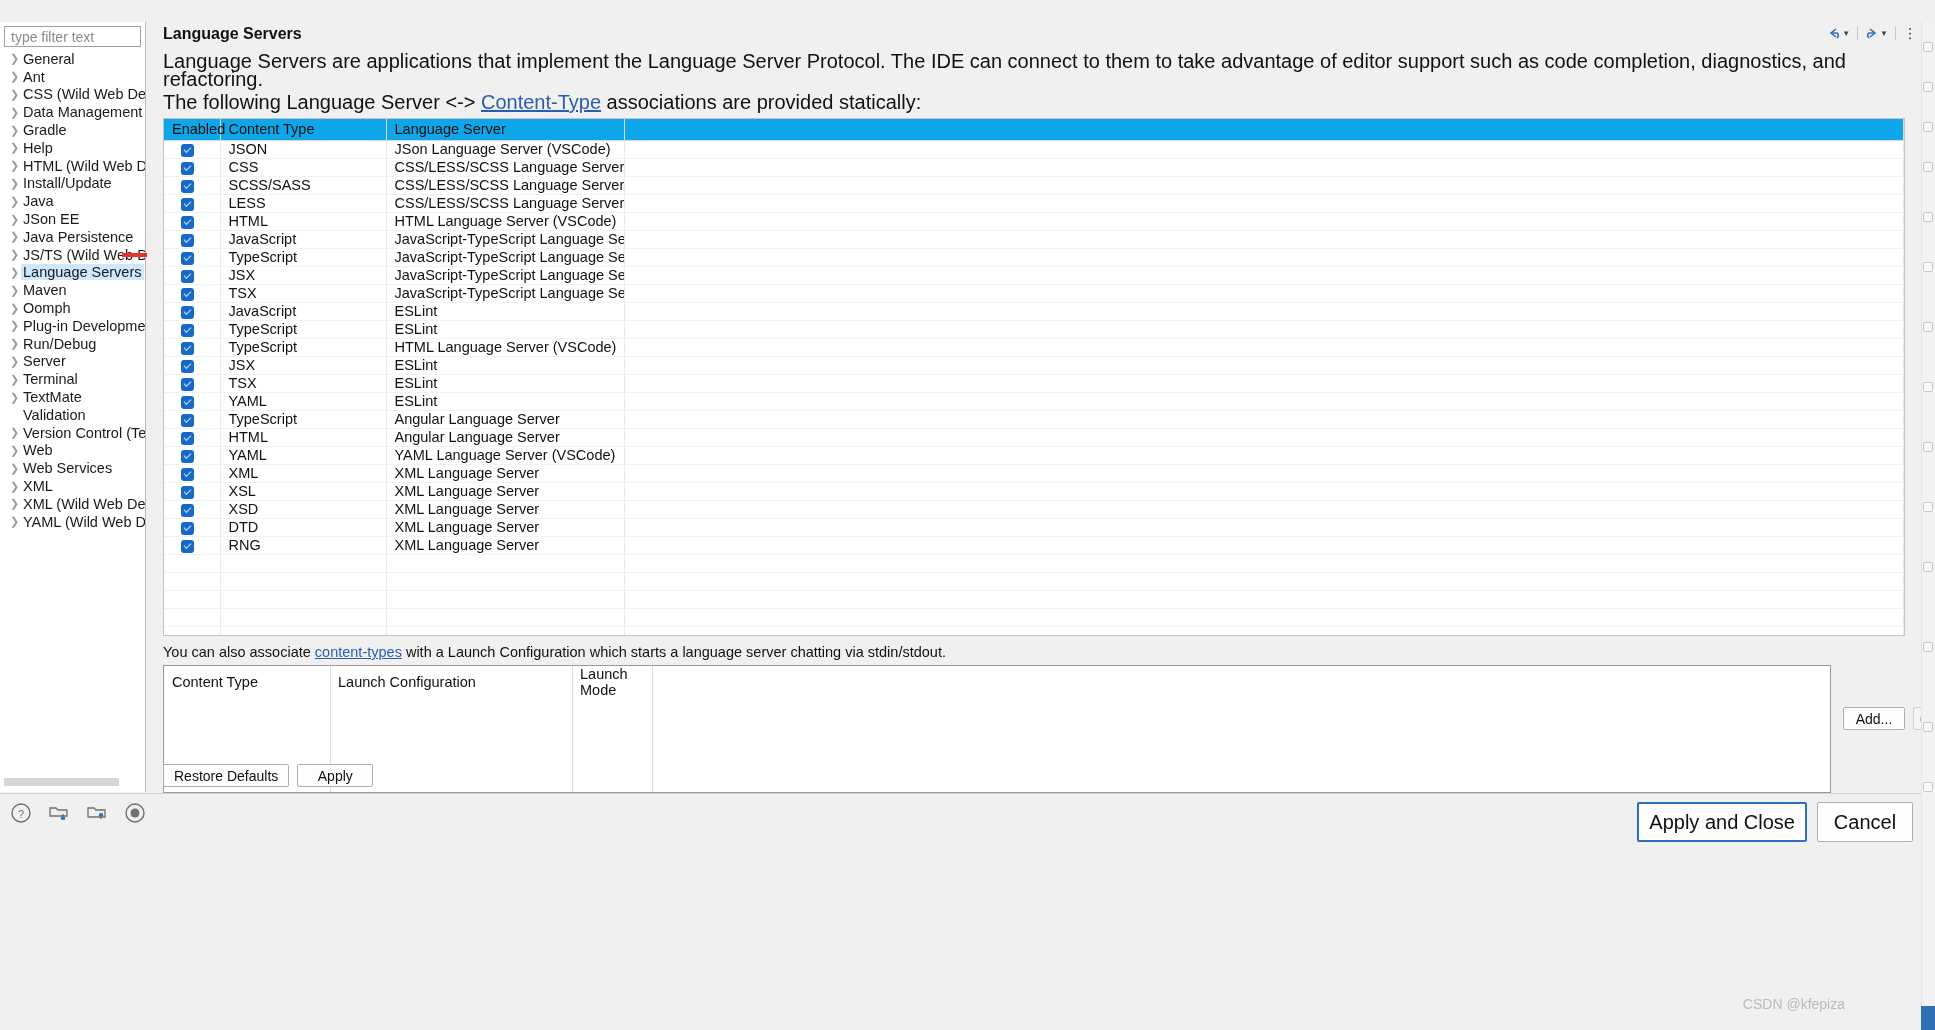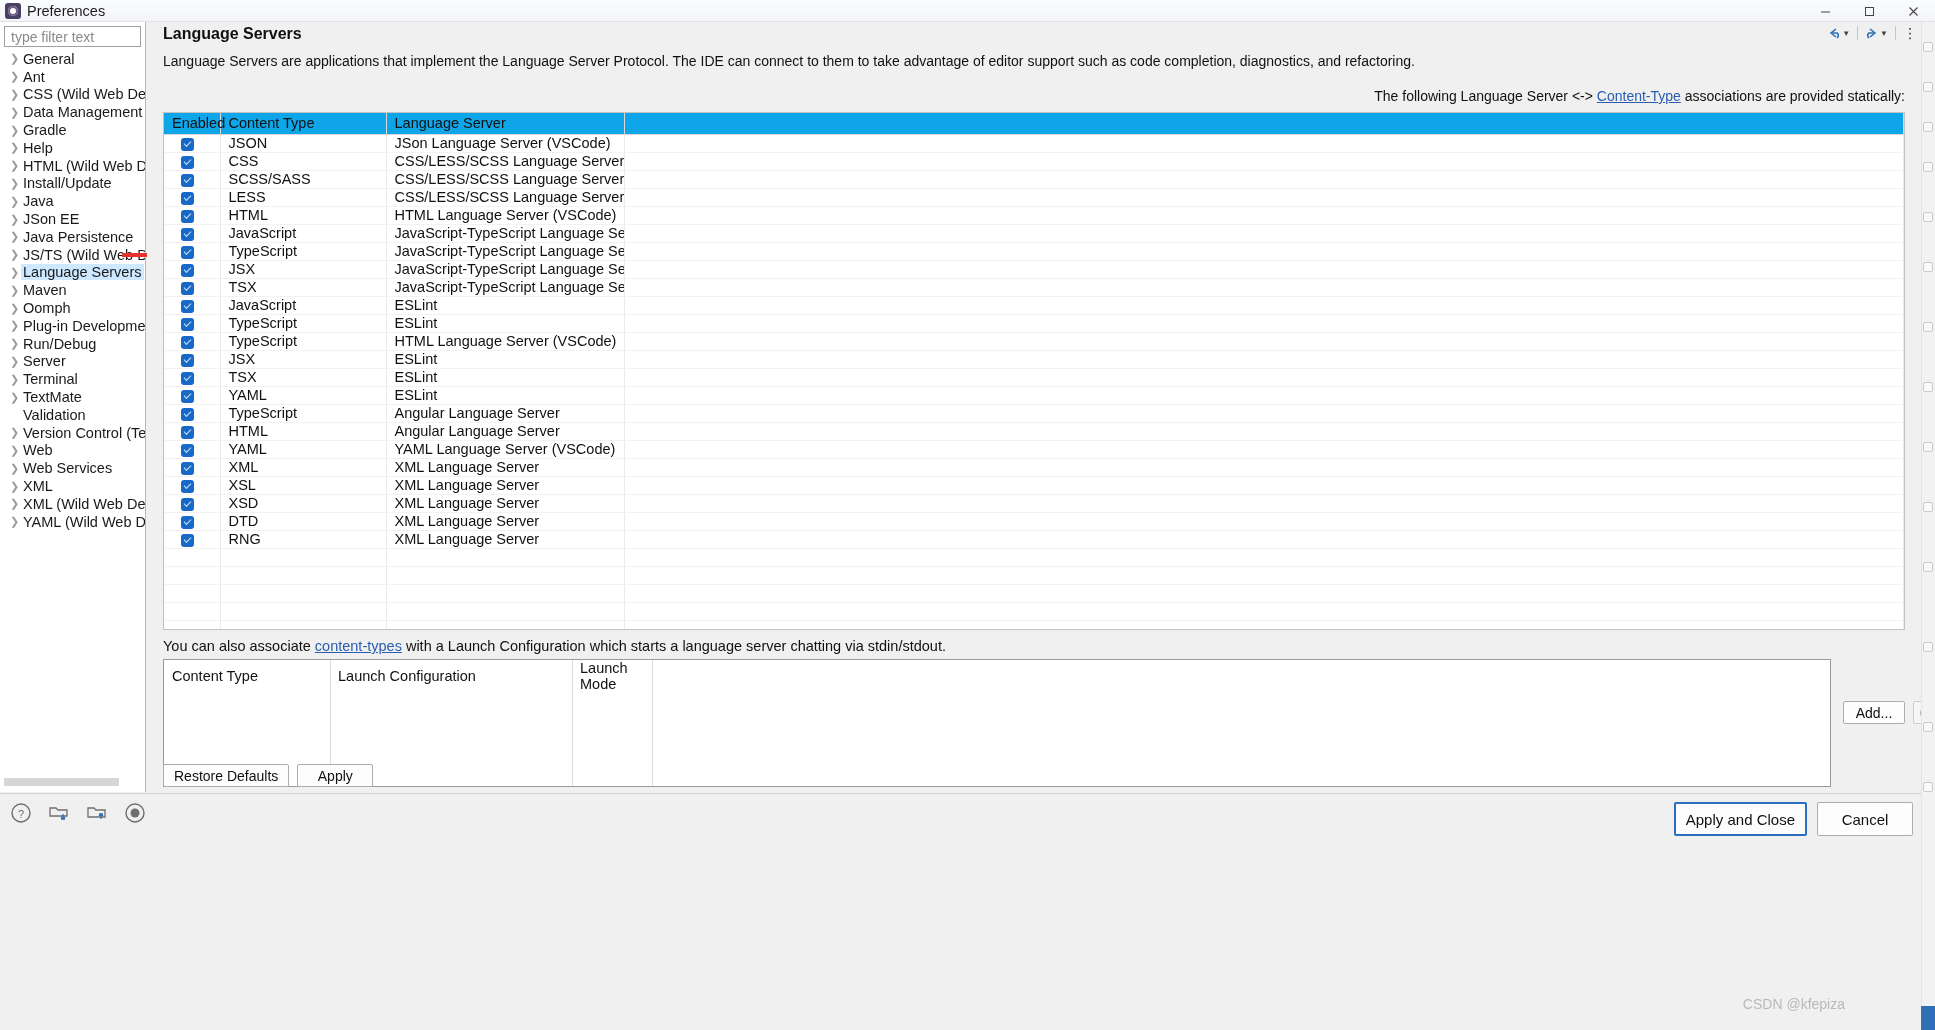--- a/index.html
+++ b/index.html
@@ -128,25 +128,25 @@
     display: flex; align-items: center; gap: 3px;
     color: #3f6fa8;
   }
   .tool-btn { display: flex; align-items: center; gap: 1px; padding: 2px 2px; }
   .caret { font-size: 8px; color: #444; }
   .vdots { color: #333; font-size: 14px; letter-spacing: 0; line-height: 1;}
   .hdr-sep { width: 1px; height: 14px; background: #c6c6c6; margin: 0 2px; }
 
   .desc {
     padding: 6px 16px 0 16px;
-    font-size: 14px;
+    font-size: 20px;
     line-height: 18px;
     color: #111;
   }
-  .desc .line2 { margin-top: 17px; text-align: right; }
+  .desc .line2 { margin-top: 5px; }
   a.link { color: #2a5db0; text-decoration: underline; cursor: pointer; }
 
   
   .table-wrap {
     margin: 7px 16px 0 16px;
     border: 1px solid #c2c2c2;
     background: #ffffff;
     height: 518px;
     overflow: hidden;
     position: relative;
@@ -278,21 +278,21 @@
   }
   .footer-icons {
     position: absolute; left: 10px; top: 8px;
     display: flex; align-items: center; gap: 16px;
   }
   .ficon { width: 22px; height: 22px; display: block; }
   .footer-buttons {
     position: absolute; right: 22px; top: 8px;
     display: flex; gap: 10px;
   }
-  .btn-wide { min-width: 96px; height: 34px; font-size: 15px; }
+  .btn-wide { min-width: 96px; height: 40px; font-size: 20px; }
 
   
   .right-strip {
     position: absolute; right: 0; top: 22px; width: 14px; bottom: 0;
     background: #f2f2f2;
     border-left: 1px solid #e4e4e4;
   }
   .strip-mark {
     position: absolute; right: 2px; width: 10px; height: 10px;
     border: 1px solid #c8c8c8; border-radius: 2px; background: #fafafa;
@@ -304,45 +304,20 @@
   .watermark {
     position: absolute; right: 90px; bottom: 18px;
     color: #b9b9b9; font-size: 14px;
   }
 </style>
 </head>
 <body>
 
 <div id="app">
 
-  <div class="titlebar">
-    <div class="title-icon">
-      <div class="gear-outer"></div>
-        <div class="gear-inner"></div>
-    </div>
-    <div class="title-text">Preferences</div>
-    <div class="win-buttons">
-      <div class="win-btn">
-        <svg width="11" height="11" viewBox="0 0 11 11">
-            <line x1="1" y1="6" x2="10" y2="6" stroke="#444" stroke-width="1"></line>
-          </svg>
-      </div>
-      <div class="win-btn">
-        <svg width="11" height="11" viewBox="0 0 11 11">
-            <rect x="1.5" y="1.5" width="8" height="8" fill="none" stroke="#444" stroke-width="1"></rect>
-          </svg>
-      </div>
-      <div class="win-btn close">
-        <svg width="11" height="11" viewBox="0 0 11 11">
-            <line x1="1.5" y1="1.5" x2="9.5" y2="9.5" stroke="#444" stroke-width="1.1"></line>
-            <line x1="9.5" y1="1.5" x2="1.5" y2="9.5" stroke="#444" stroke-width="1.1"></line>
-          </svg>
-      </div>
-    </div>
-  </div>
 
   <div class="tree-panel">
     <div class="filter-box">
       <input type="text" placeholder="type filter text" style="">
     </div>
     <div class="tree" id="tree-root">
         <div class="tree-item">
           <span class="arrow">❯</span>
           <span class="label">General</span>
         </div>

